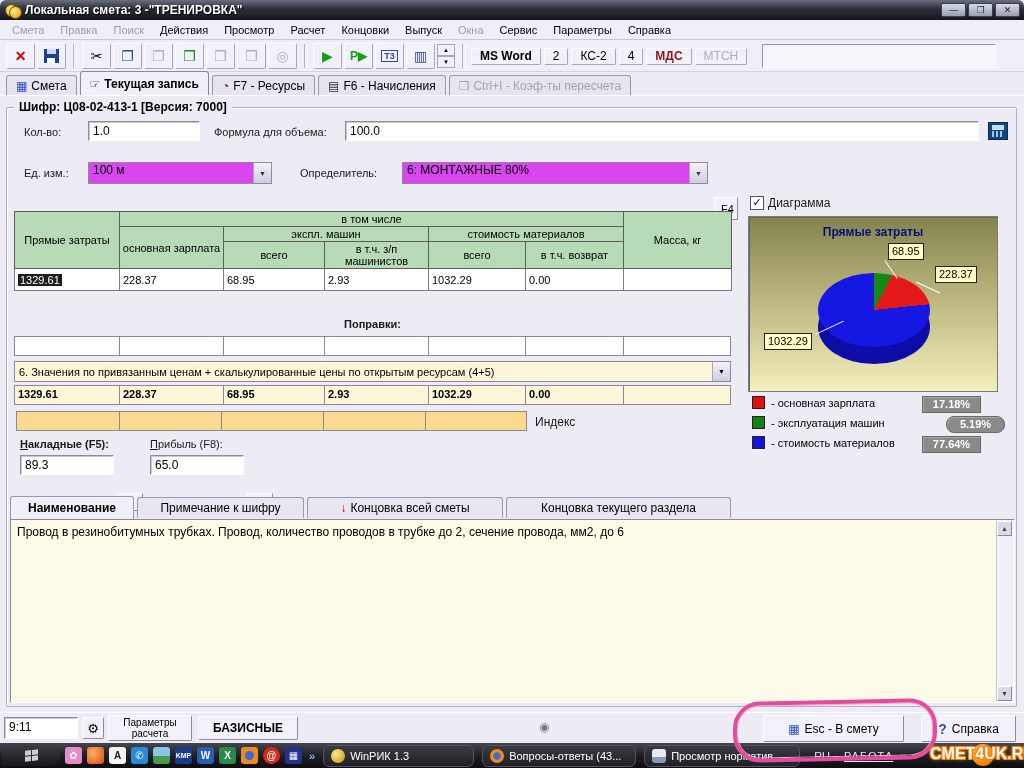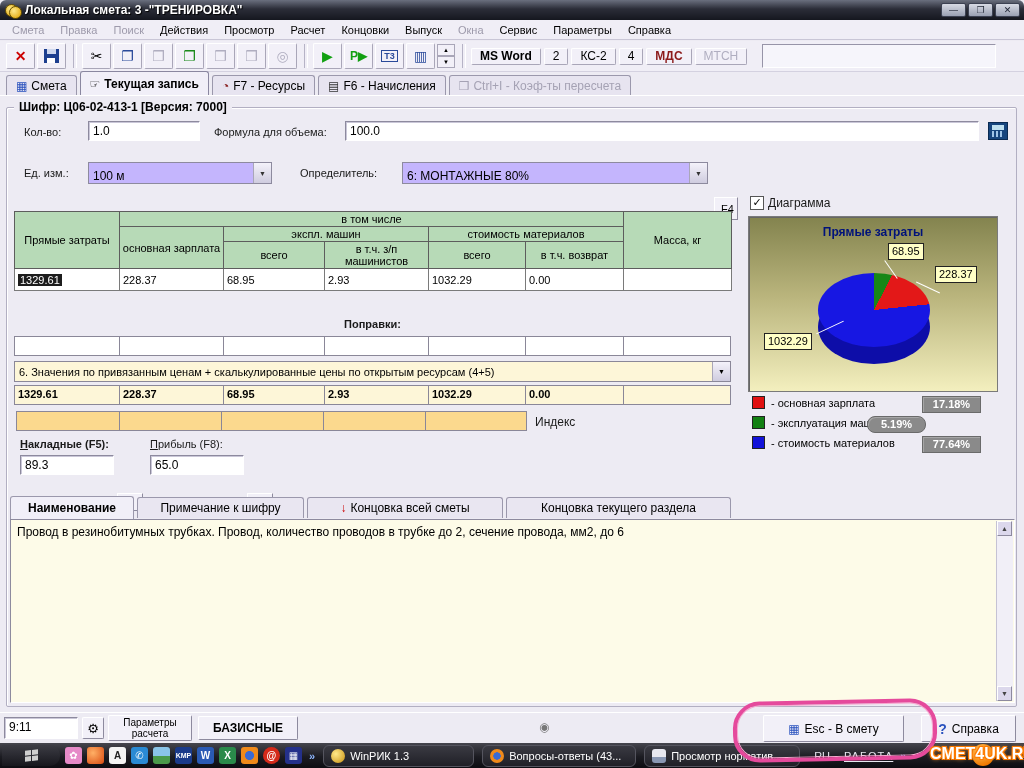--- a/index.html
+++ b/index.html
@@ -54,21 +54,21 @@
   .tabicon{font-size:12px;}
   
   .main-bg{position:absolute;left:0;top:95px;width:1024px;height:617px;background:#edebf3;border-top:1px solid #fff;}
   .groupbox{position:absolute;left:6px;top:107px;width:1009px;height:598px;
     border:1px solid #b2afc2;border-radius:2px;box-shadow:inset 1px 1px 0 #fff;}
   .grouplabel{position:absolute;left:14px;top:100px;background:#edebf3;padding:0 5px;
     font-weight:bold;font-size:12px;}
   .lbl{position:absolute;font-size:11px;color:#1a1a1a;}
   .field{position:absolute;background:#fff;border:1px solid #8d8a9e;border-bottom-color:#fff;border-right-color:#fff;
     box-shadow:inset 1px 1px 0 #cac7d8;padding:2px 4px;font-size:12px;box-sizing:border-box;}
-  .combo{position:absolute;background:#c4b5fd;border:1px solid #8d8a9e;display:flex;align-items:flex-end;box-sizing:border-box;}
+  .combo{position:absolute;background:#d946ef;border:1px solid #8d8a9e;display:flex;align-items:flex-start;box-sizing:border-box;}
   .combo .val{flex:1;padding:0 4px;font-size:12px;}
   .combo .cbtn{width:17px;align-self:stretch;background:linear-gradient(#f4f2fa,#cfccdf);
     border-left:1px solid #a9a6b8;font-size:7px;display:flex;align-items:center;justify-content:center;color:#333;}
   .smallbtn{position:absolute;background:#f2f0f8;border:1px solid #fff;border-right-color:#8d8a9e;
     border-bottom-color:#8d8a9e;text-align:center;font-size:11px;box-sizing:border-box;margin-top:36px;}
   .calcbtn{position:absolute;width:20px;height:18px;background:#16457e;border:1px solid #0a2a52;box-sizing:border-box;}
   .calcbtn:before{content:"";position:absolute;left:3px;top:2px;right:3px;height:5px;background:#bfe0ef;}
   .calcbtn:after{content:"";position:absolute;left:3px;bottom:2px;right:3px;height:6px;
     background:linear-gradient(90deg,#9fc4e8 2px,transparent 2px) 0 0/4px 3px;}
   
@@ -250,21 +250,21 @@
     </div>
     <div class="tab dis">
       <span class="tabicon">❒</span>
       <span>Ctrl+I - Коэф-ты пересчета</span>
     </div>
   </div>
 
   <div class="main-bg"></div>
 
   <div class="groupbox"></div>
-  <span class="grouplabel">Шифр: Ц06-02-413-1  [Версия: 7000]</span>
+  <span class="grouplabel">Шифр: Ц08-02-413-1  [Версия: 7000]</span>
 
   <span class="lbl" style="left:24px;top:126px;">Кол-во:</span>
   <div class="field" style="left:88px;top:121px;width:112px;height:20px;">1.0</div>
   <span class="lbl" style="left:214px;top:126px;text-align:center;">Формула для объема:</span>
   <div class="field" style="left:345px;top:121px;width:634px;height:20px;">100.0</div>
   <div class="calcbtn" style="left:988px;top:122px;"></div>
 
   <span class="lbl" style="left:24px;top:167px;">Ед. изм.:</span>
   <div class="combo" style="left:88px;top:162px;width:184px;height:22px;">
     <span class="val">100 м</span>
@@ -376,21 +376,21 @@
 
   <div class="legendrow" style="left:752px;top:396px;">
     <span class="legsq" style="background:#e01010;"></span>
     <span>- основная зарплата</span>
   </div>
   <div class="legbadge" style="left:922px;top:396px;">17.18%</div>
   <div class="legendrow" style="left:752px;top:416px;">
     <span class="legsq" style="background:#128012;"></span>
     <span>- эксплуатация машин</span>
   </div>
-  <div class="legbadge" style="left:867px;top:416px;border-radius:8px;">5.19%</div>
+  <div class="legbadge" style="left:946px;top:416px;border-radius:8px;">5.19%</div>
   <div class="legendrow" style="left:752px;top:436px;">
     <span class="legsq" style="background:#1212d8;"></span>
     <span>- стоимость материалов</span>
   </div>
   <div class="legbadge" style="left:922px;top:436px;">77.64%</div>
 
   <div class="btab active" style="left:10px;width:124px;">
     <span>Наименование</span>
   </div>
   <div class="btab" style="left:137px;width:167px;">

